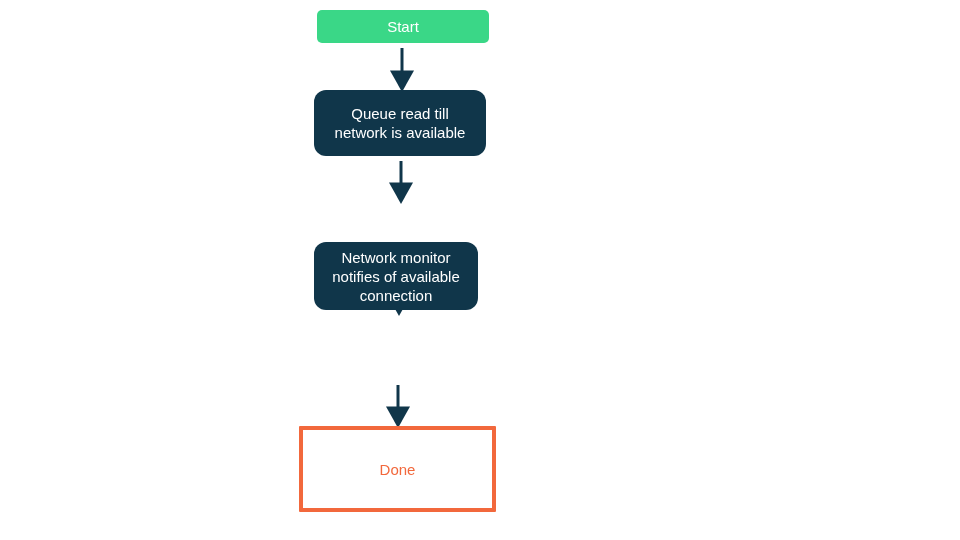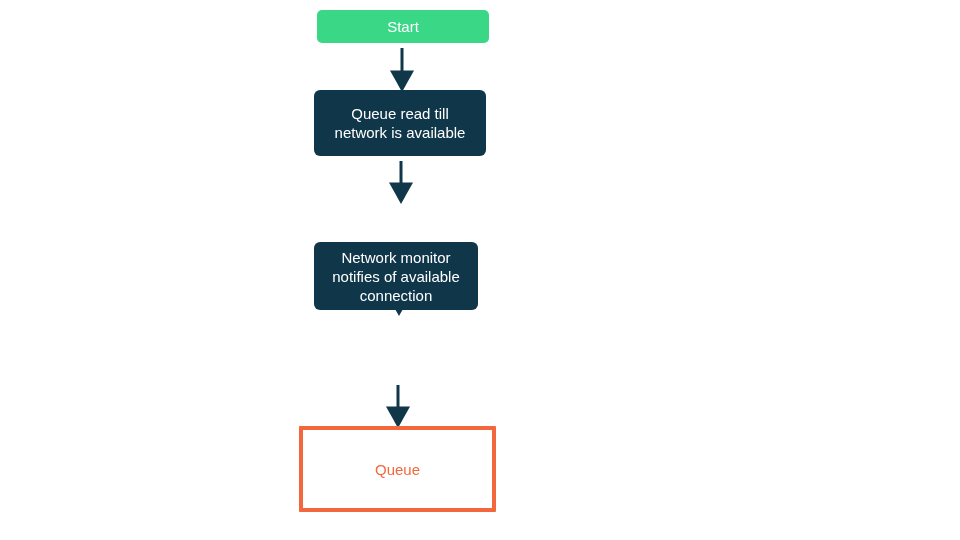--- a/index.html
+++ b/index.html
@@ -46,21 +46,21 @@
   }
   #node-start .node-label {
     color: #ffffff;
     font-size: 15px;
     line-height: 18px;
   }
 
   
   .node-process {
     background: #10364a;
-    border-radius: 6px;
+    border-radius: 12px;
   }
   .node-process .node-label {
     color: #ffffff;
     font-size: 15px;
   }
   #node-queue-read {
     left: 314px;
     top: 90px;
     width: 172px;
     height: 66px;
@@ -138,16 +138,16 @@
   </div>
 
   <div class="node node-process" id="node-network-monitor">
     <span class="node-label">Network monitor
 notifies of available
 connection</span>
   </div>
 
 
   <div class="node" id="node-done">
-    <span class="node-label">Queue</span>
+    <span class="node-label">Done</span>
   </div>
 
 </div>
 
 </body></html>

